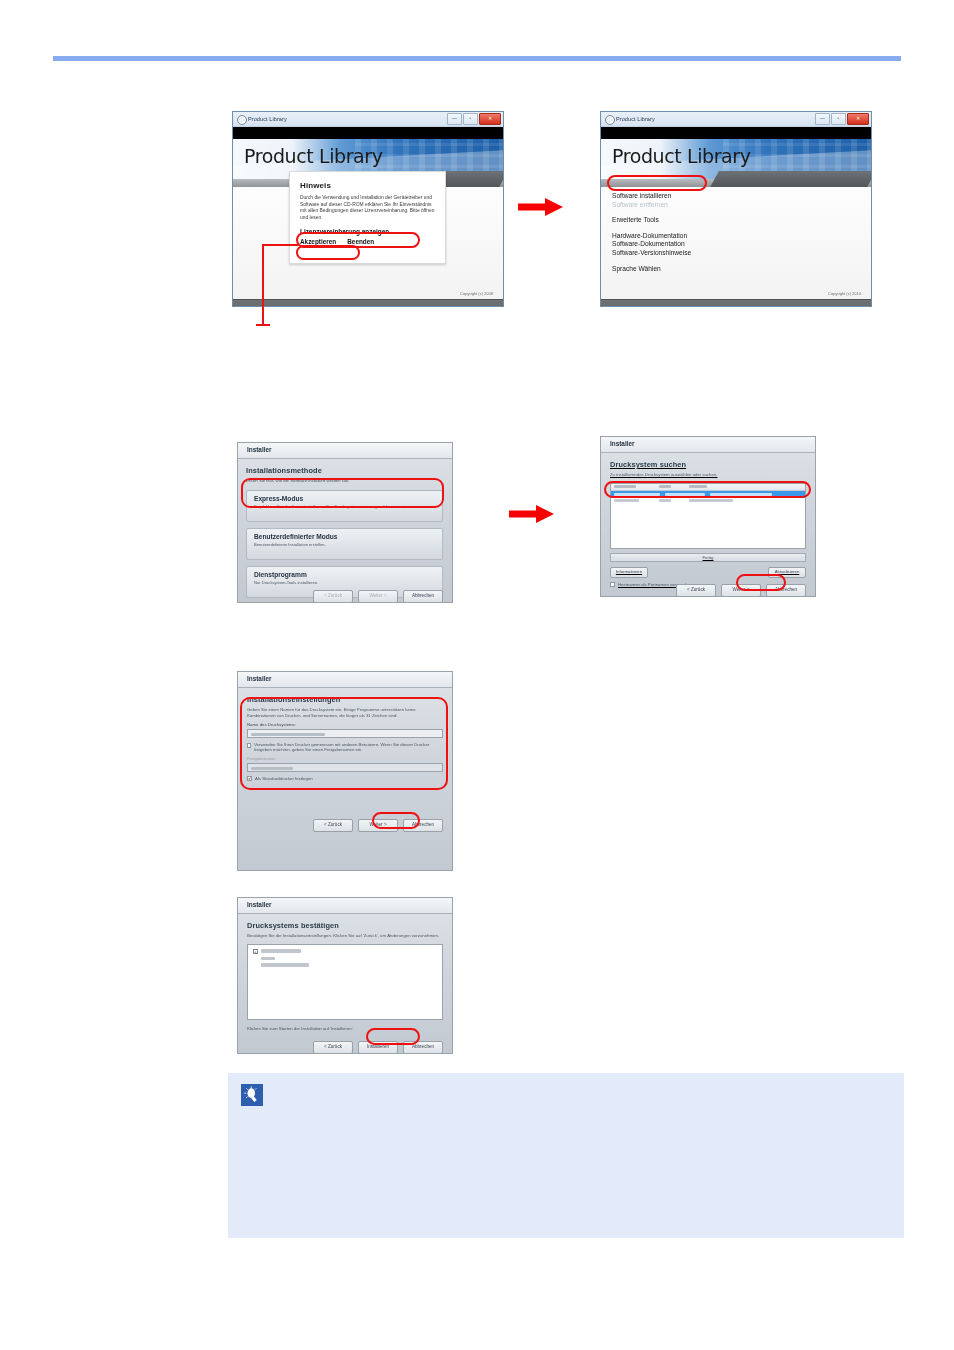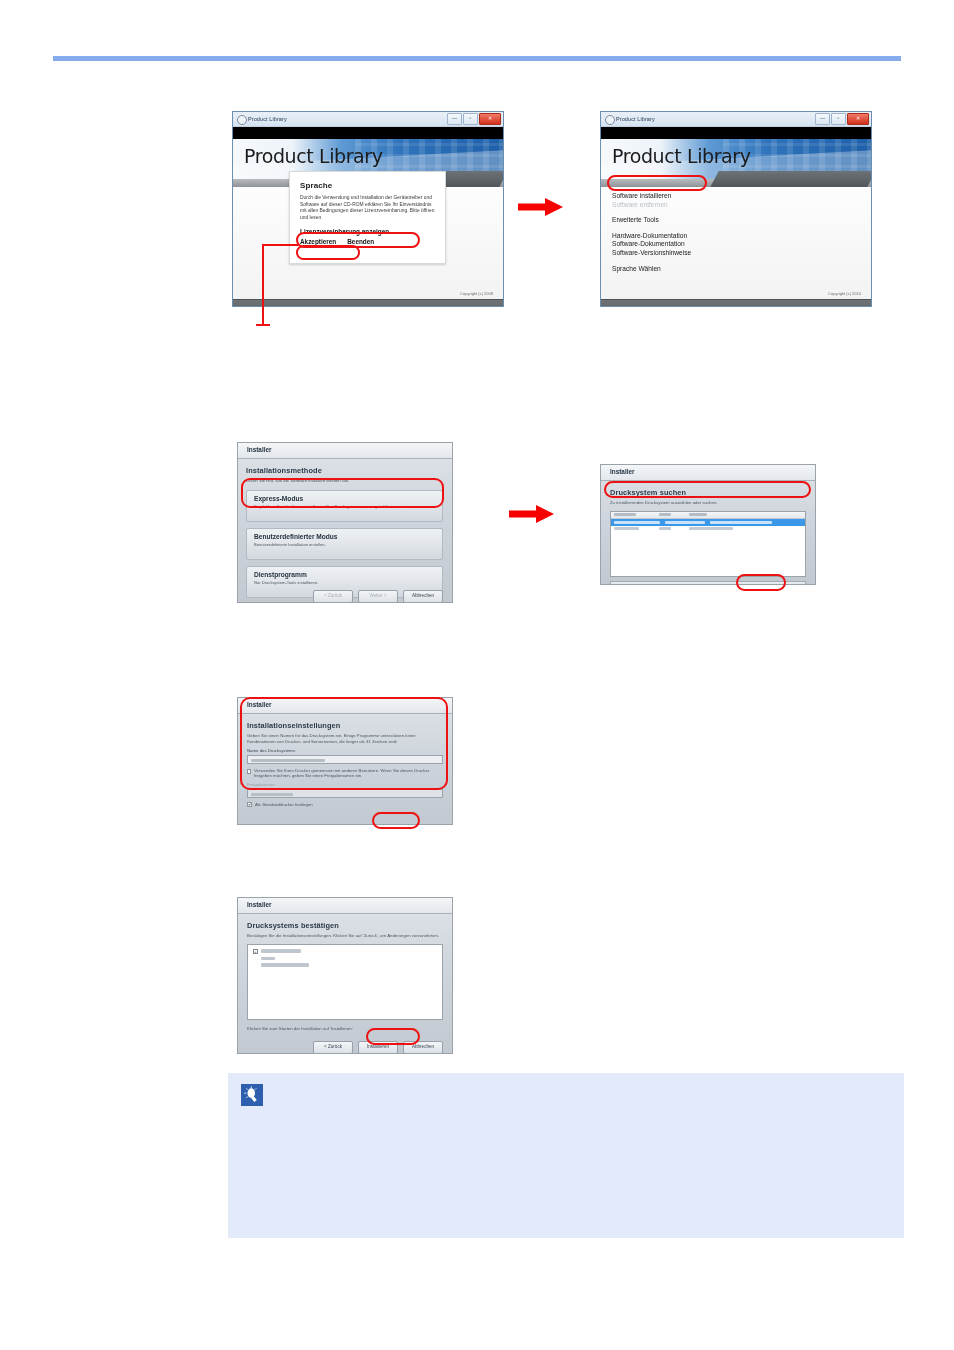--- a/index.html
+++ b/index.html
@@ -475,21 +475,21 @@
   </div>
 
   <div class="pl-body" style="height:112px;">
     <div class="pl-copyright">Copyright (c) 2008</div>
   </div>
 
   <div class="pl-footer"></div>
 </div>
 
 <div class="hinweis" style="left:289px; top:171px; width:157px; height:93px; padding:9px 10px;">
-  <h3>Sprache</h3>
+  <h3>Hinweis</h3>
   <p>Durch die Verwendung und Installation der Gerätetreiber und Software auf dieser CD-ROM erklären Sie Ihr Einverständnis mit allen Bedingungen dieser Lizenzvereinbarung. Bitte öffnen und lesen.</p>
   <div class="link">Lizenzvereinbarung anzeigen</div>
   <div class="btnrow">
     <span>Akzeptieren</span>
     <span>Beenden</span>
   </div>
 </div>
 
 <div class="hl" style="left:296px; top:232px; width:124px; height:16px;"></div>
 <div class="hl" style="left:296px; top:245px; width:64px; height:15px;"></div>
@@ -572,21 +572,21 @@
     </div>
   </div>
 </div>
 
 <div class="hl-rect" style="left:241px; top:478px; width:203px; height:30px; border-radius:9px;"></div>
 
 <svg class="arrow" viewBox="0 0 46 18" style="left:509px; top:505px;">
   <polygon points="0,5.5 27,5.5 27,0 45,9 27,18 27,12.5 0,12.5" fill="#f70000"></polygon>
 </svg>
 
-<div class="inst" style="left:600px; top:464px; width:216px; height:121px;">
+<div class="inst" style="left:600px; top:436px; width:216px; height:161px;text-decoration:underline;">
   <div class="inst-title">
     <span>Installer</span>
   </div>
   <div class="inst-pane" style="height:145px;">
     <p class="inst-h2">Drucksystem suchen</p>
     <p class="inst-sub">Zu installierendes Drucksystem auswählen oder suchen.</p>
 
     <div class="listbox">
       <div class="listhead">
         <i style="left:3px; width:22px;"></i>
@@ -621,21 +621,21 @@
       <div class="ibtn">&lt; Zurück</div>
       <div class="ibtn">Weiter &gt;</div>
       <div class="ibtn">Abbrechen</div>
     </div>
   </div>
 </div>
 
 <div class="hl-rect" style="left:604px; top:481px; width:207px; height:17px; border-radius:9px;"></div>
 <div class="hl" style="left:736px; top:574px; width:50px; height:17px;"></div>
 
-<div class="inst" style="left:237px; top:697px; width:216px; height:128px;">
+<div class="inst" style="left:237px; top:671px; width:216px; height:200px;">
   <div class="inst-title">
     <span>Installer</span>
   </div>
   <div class="inst-pane" style="height:145px;">
     <p class="inst-h2">Installationseinstellungen</p>
     <p class="inst-sub">Geben Sie einen Namen für das Drucksystem ein. Einige Programme unterstützen keine Kombinationen von Drucker- und Servernamen, die länger als 31 Zeichen sind.</p>
 
     <div class="lbl">Name des Drucksystems:</div>
     <div class="txtfield">
       <i style="width:74px;"></i>

